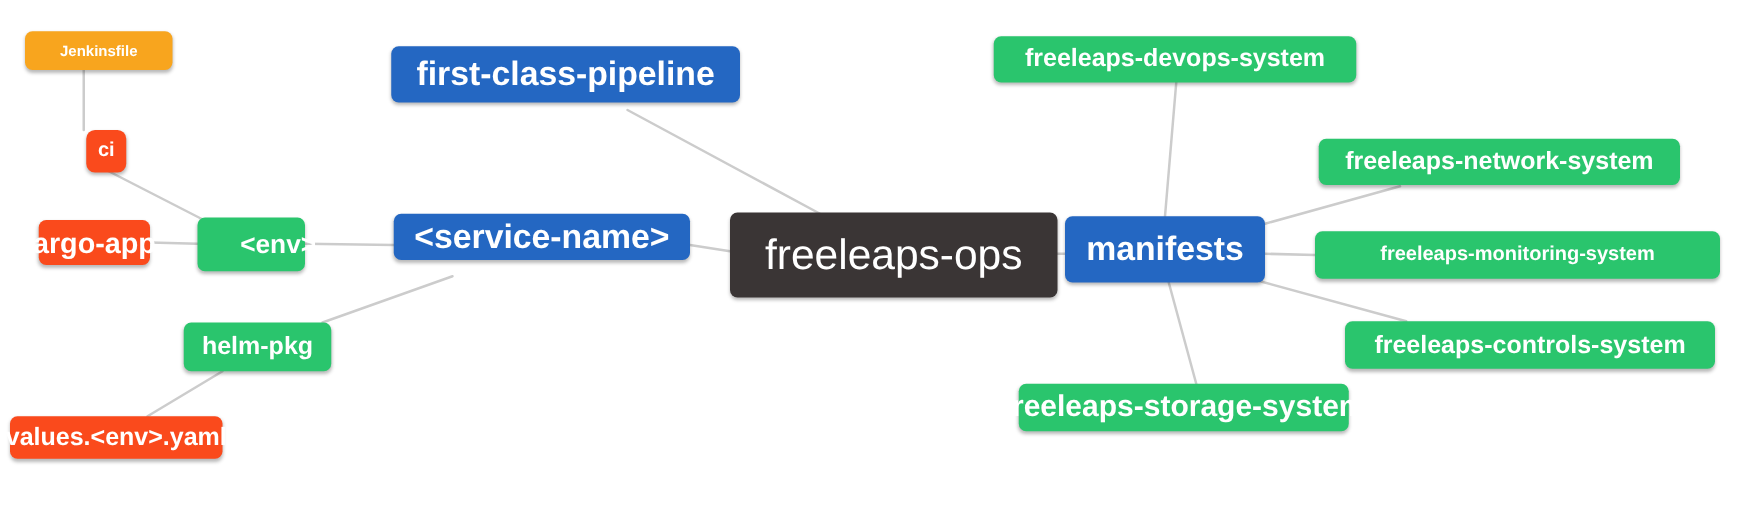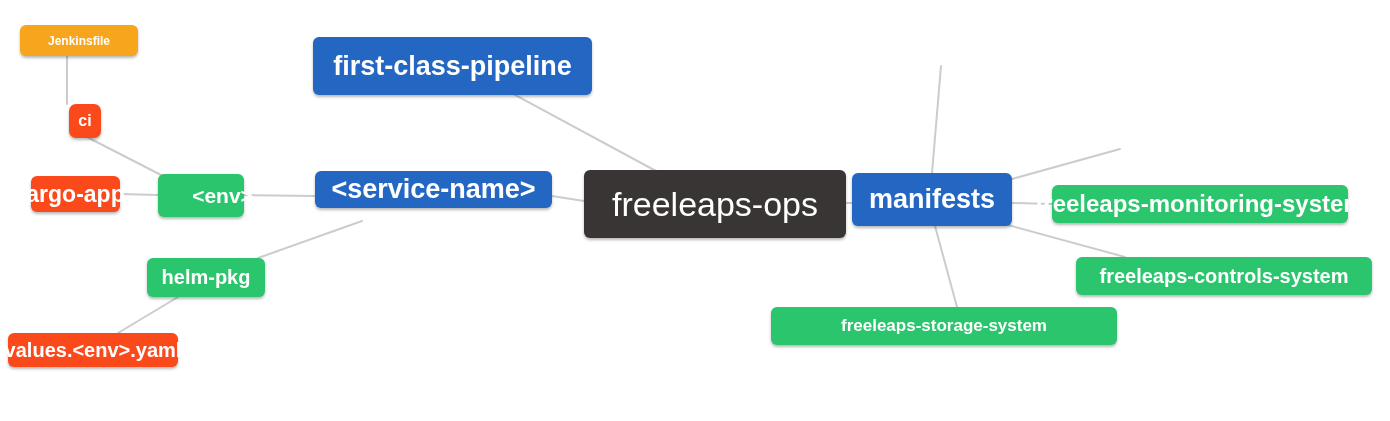--- a/index.html
+++ b/index.html
@@ -14,34 +14,34 @@
   #edges line{stroke:var(--edge);stroke-width:2;stroke-linecap:round;}
   .node{position:absolute;display:flex;align-items:center;justify-content:center;
     border-radius:6px;color:var(--text);font-weight:700;white-space:nowrap;
     box-shadow:0 2px 3px rgba(0,0,0,.28);cursor:pointer;}
   .c-blue{background:var(--blue);}
   .c-green{background:var(--green);}
   .c-orange{background:var(--orange);}
   .c-red{background:var(--red);}
   .c-dark{background:var(--dark);}
   #n-root{left:584px;top:170px;width:262px;height:68px;font-size:34px;font-weight:400;}
-  #n-fcp{left:313px;top:37px;width:279px;height:58px;font-size:27px;}
+  #n-fcp{left:313px;top:37px;width:279px;height:45px;font-size:27px;}
   #n-svc{left:315px;top:171px;width:237px;height:37px;font-size:27px;}
   #n-manifests{left:852px;top:173px;width:160px;height:53px;font-size:27px;}
   #n-env{left:158px;top:174px;width:86px;height:43px;font-size:21px;padding-left:43px;}
   #n-helm{left:147px;top:258px;width:118px;height:39px;font-size:20px;text-align:center;}
   #n-ci{left:53px;top:104px;width:32px;height:34px;font-size:16px;border-radius:7px;margin-left:16px;}
   #n-argo{left:31px;top:176px;width:89px;height:36px;font-size:23px;}
   #n-jenkins{left:20px;top:25px;width:118px;height:31px;font-size:12px;}
   #n-values{left:8px;top:333px;width:170px;height:34px;font-size:20px;}
   #n-devops{left:795px;top:29px;width:290px;height:37px;font-size:20px;}
   #n-network{left:1055px;top:111px;width:289px;height:37px;font-size:20px;}
-  #n-monitoring{left:1052px;top:185px;width:296px;height:38px;font-size:24px;}
+  #n-monitoring{left:1052px;top:185px;width:324px;height:38px;font-size:16px;}
   #n-controls{left:1060px;top:257px;width:296px;height:38px;font-size:20px;margin-left:16px;}
-  #n-storage{left:771px;top:307px;width:346px;height:38px;font-size:17px;}
+  #n-storage{left:815px;top:307px;width:264px;height:38px;font-size:24px;}
 </style>
 </head>
 <body>
 
 <div class="canvas">
 
   <svg id="edges" viewBox="0 0 1390 421">
     <line x1="67" y1="56" x2="67" y2="104"></line>
     <line x1="85" y1="136" x2="163" y2="176"></line>
     <line x1="120" y1="194" x2="158" y2="195"></line>
@@ -61,17 +61,19 @@
   <div id="n-jenkins" class="node c-orange">Jenkinsfile</div>
   <div id="n-ci" class="node c-red">ci</div>
   <div id="n-argo" class="node c-red">argo-app</div>
   <div id="n-env" class="node c-green">&lt;env&gt;</div>
   <div id="n-helm" class="node c-green">helm-pkg</div>
   <div id="n-values" class="node c-red">values.&lt;env&gt;.yaml</div>
   <div id="n-fcp" class="node c-blue">first-class-pipeline</div>
   <div id="n-svc" class="node c-blue">&lt;service-name&gt;</div>
   <div id="n-root" class="node c-dark">freeleaps-ops</div>
   <div id="n-manifests" class="node c-blue">manifests</div>
+  <div id="n-devops" class="node c-green">freeleaps-devops-system</div>
+  <div id="n-network" class="node c-green">freeleaps-network-system</div>
   <div id="n-monitoring" class="node c-green">freeleaps-monitoring-system</div>
   <div id="n-controls" class="node c-green">freeleaps-controls-system</div>
   <div id="n-storage" class="node c-green">freeleaps-storage-system</div>
 
 </div>
 
 </body></html>

